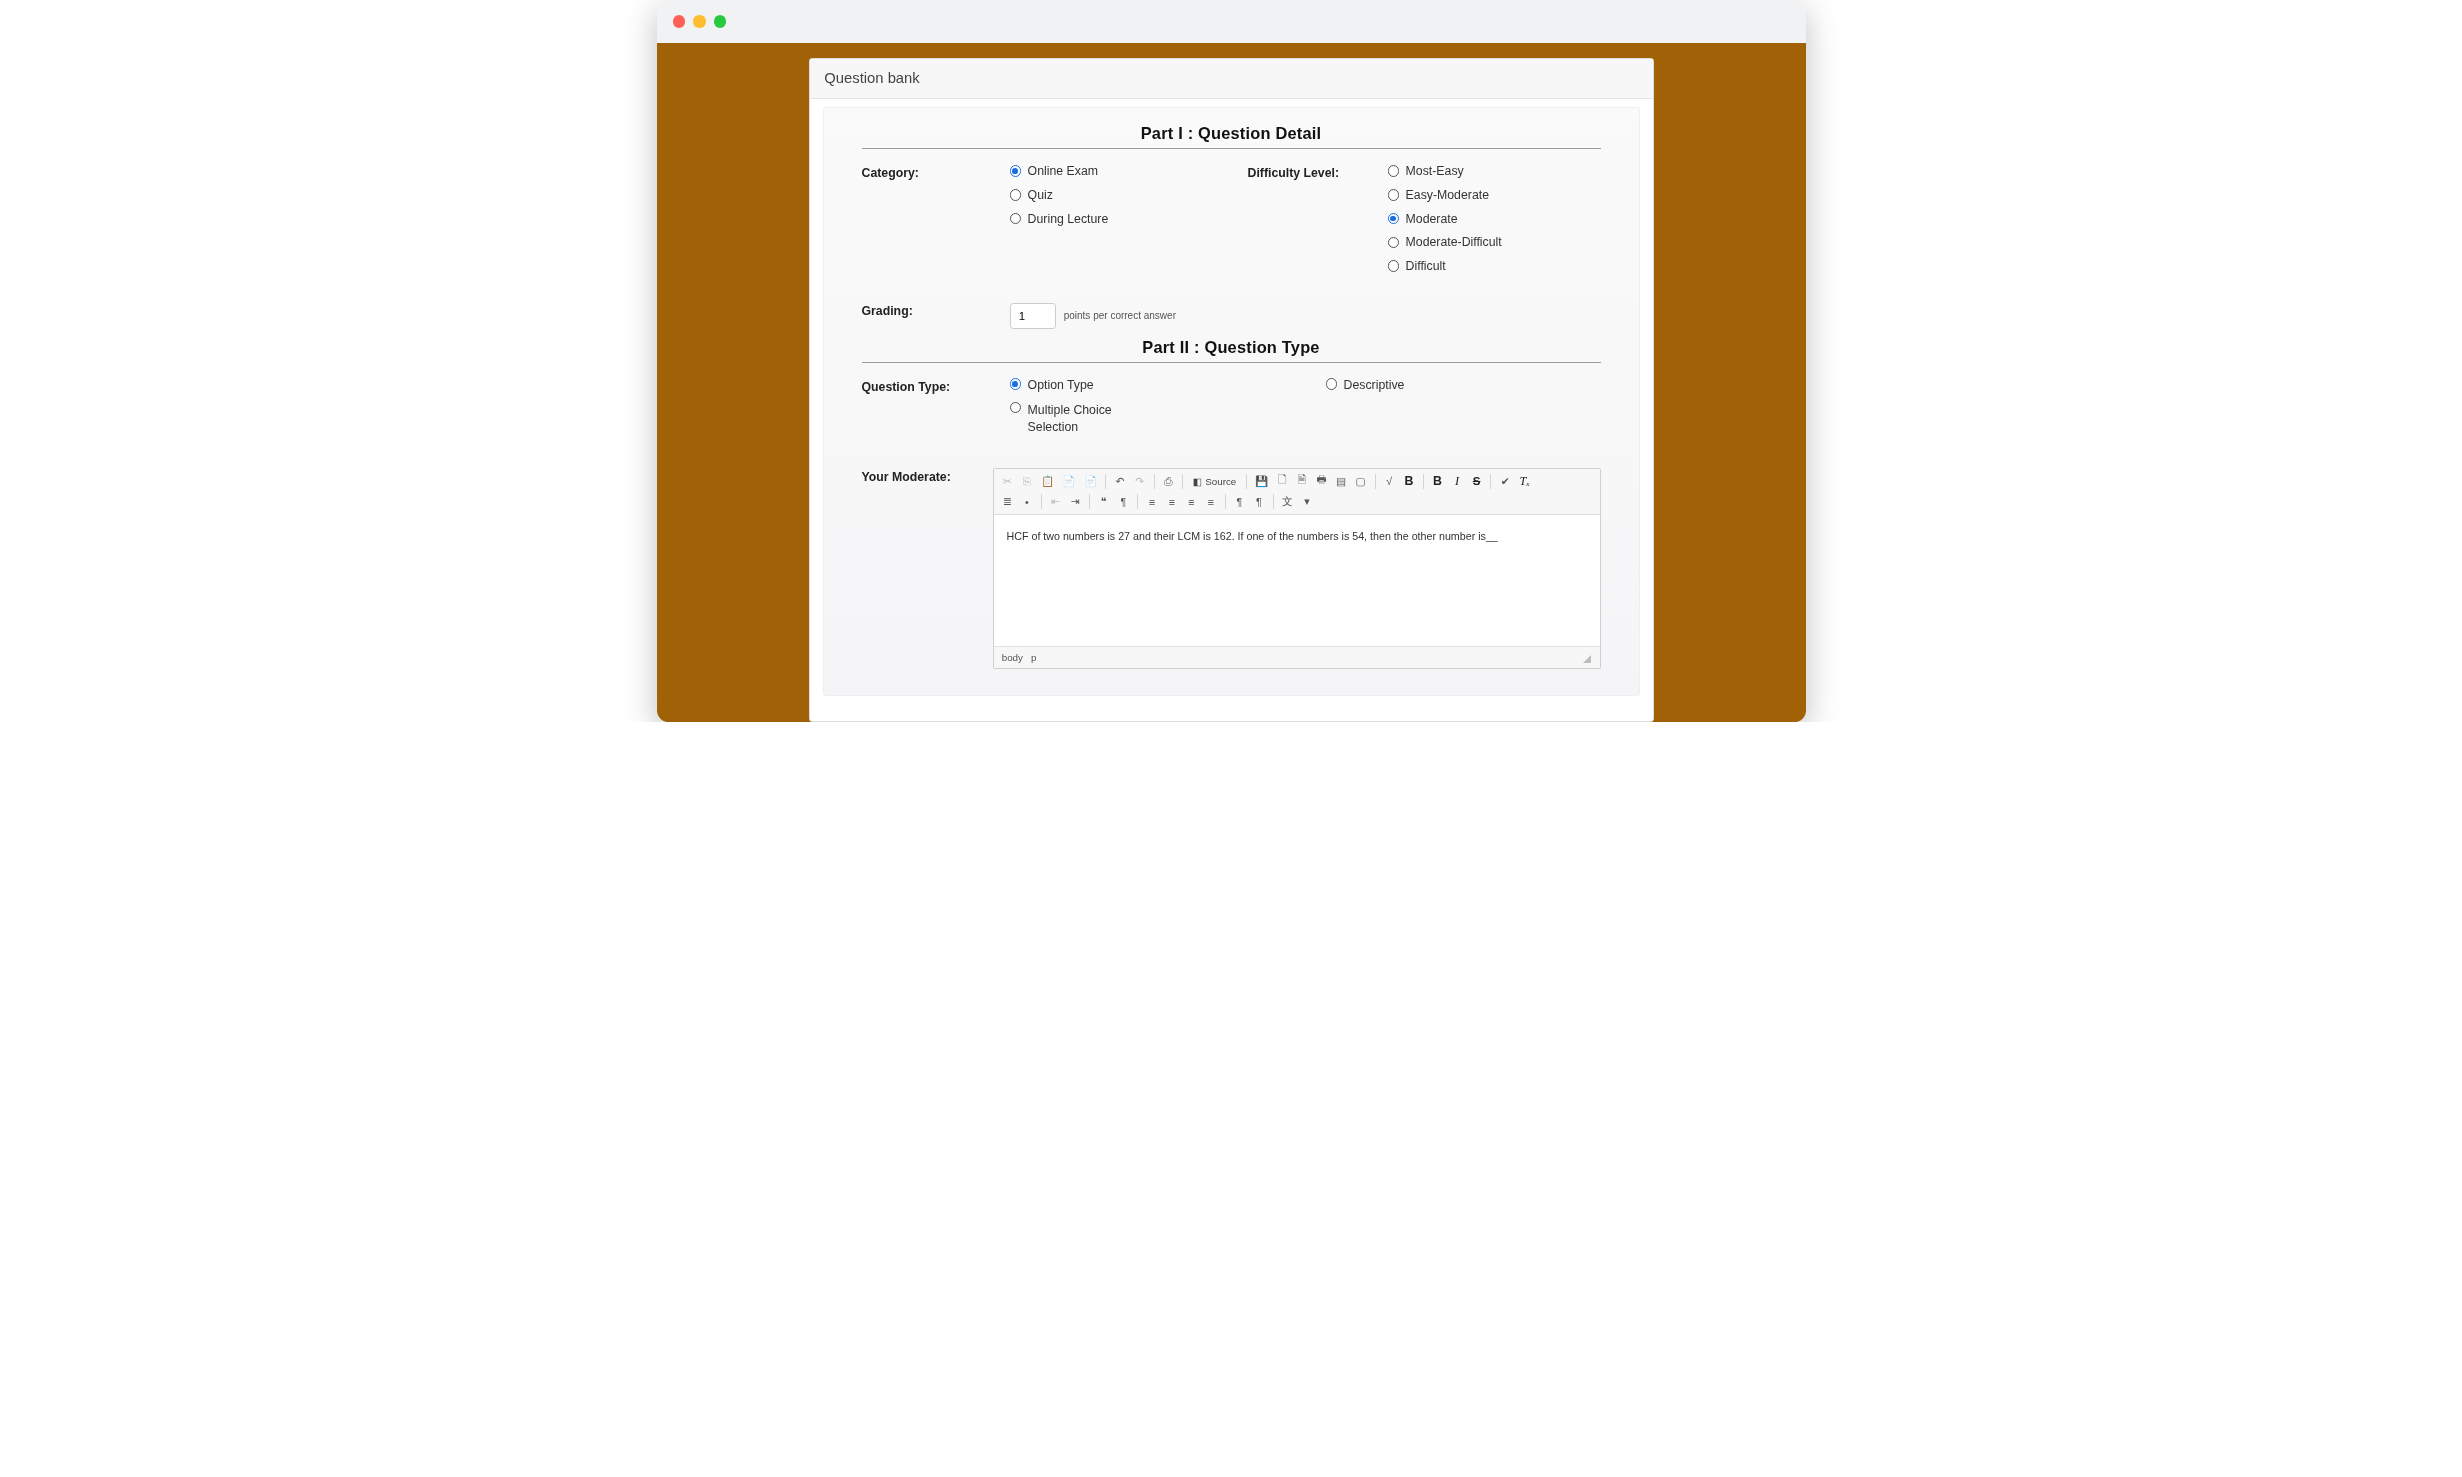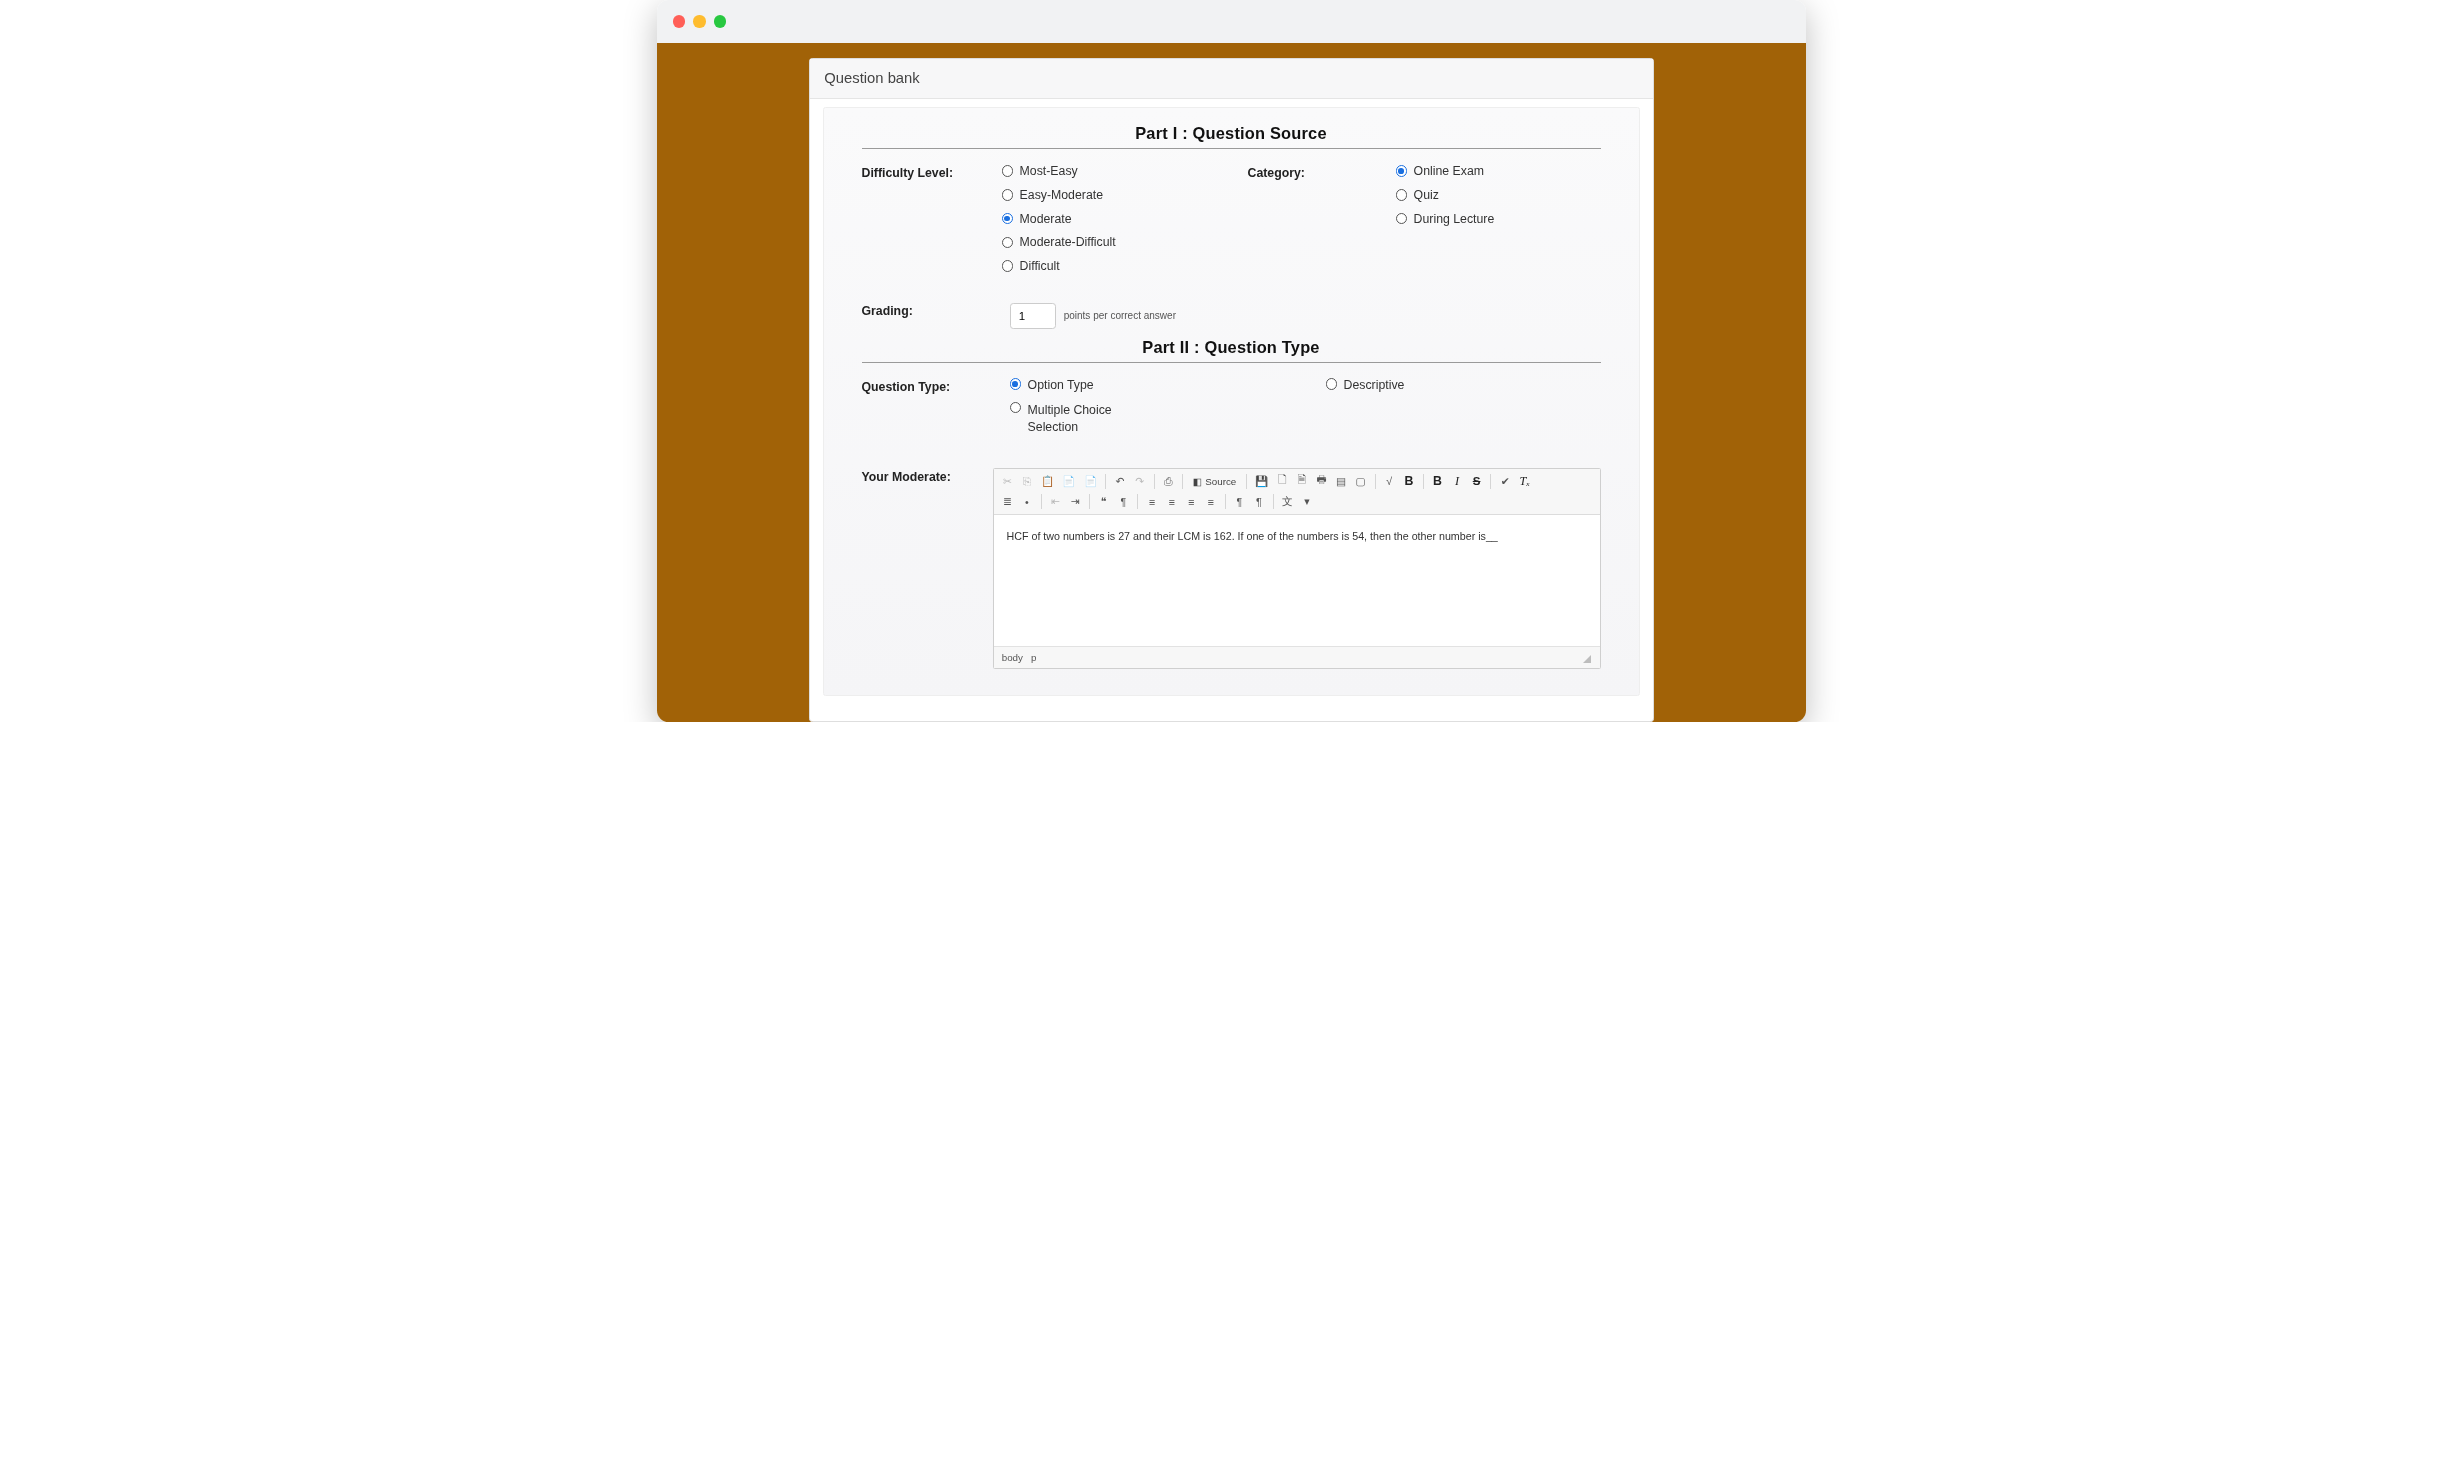--- a/index.html
+++ b/index.html
@@ -226,24 +226,44 @@
     <span class="dot yellow"></span>
     <span class="dot green"></span>
   </div>
 
   <div class="content-outer">
     <div class="panel">
       <div class="panel-header">Question bank</div>
       <div class="panel-body">
         <div class="inner-card">
 
-          <div class="section-title">Part I : Question Source</div>
+          <div class="section-title">Part I : Question Detail</div>
           <hr class="hr">
 
           <div class="two-cols">
+            <div class="col">
+              <div class="row">
+                <div class="label-col">Category:</div>
+                <div class="field-col">
+                  <div class="radio-item">
+                    <span class="radio checked"></span>
+                    <span>Online Exam</span>
+                  </div>
+                  <div class="radio-item">
+                    <span class="radio"></span>
+                    <span>Quiz</span>
+                  </div>
+                  <div class="radio-item">
+                    <span class="radio"></span>
+                    <span>During Lecture</span>
+                  </div>
+                </div>
+              </div>
+            </div>
+
             <div class="col">
               <div class="row">
                 <div class="label-col" style="width:140px">Difficulty Level:</div>
                 <div class="field-col">
                   <div class="radio-item">
                     <span class="radio"></span>
                     <span>Most-Easy</span>
                   </div>
                   <div class="radio-item">
                     <span class="radio"></span>
@@ -253,40 +273,20 @@
                     <span class="radio checked"></span>
                     <span>Moderate</span>
                   </div>
                   <div class="radio-item">
                     <span class="radio"></span>
                     <span>Moderate-Difficult</span>
                   </div>
                   <div class="radio-item">
                     <span class="radio"></span>
                     <span>Difficult</span>
-                  </div>
-                </div>
-              </div>
-            </div>
-
-            <div class="col">
-              <div class="row">
-                <div class="label-col">Category:</div>
-                <div class="field-col">
-                  <div class="radio-item">
-                    <span class="radio checked"></span>
-                    <span>Online Exam</span>
-                  </div>
-                  <div class="radio-item">
-                    <span class="radio"></span>
-                    <span>Quiz</span>
-                  </div>
-                  <div class="radio-item">
-                    <span class="radio"></span>
-                    <span>During Lecture</span>
                   </div>
                 </div>
               </div>
             </div>
           </div>
 
           <div class="row" style="margin-top:13px">
             <div class="label-col">Grading:</div>
             <div class="field-col grading-box">
               <input class="num-input" value="1" style="">

